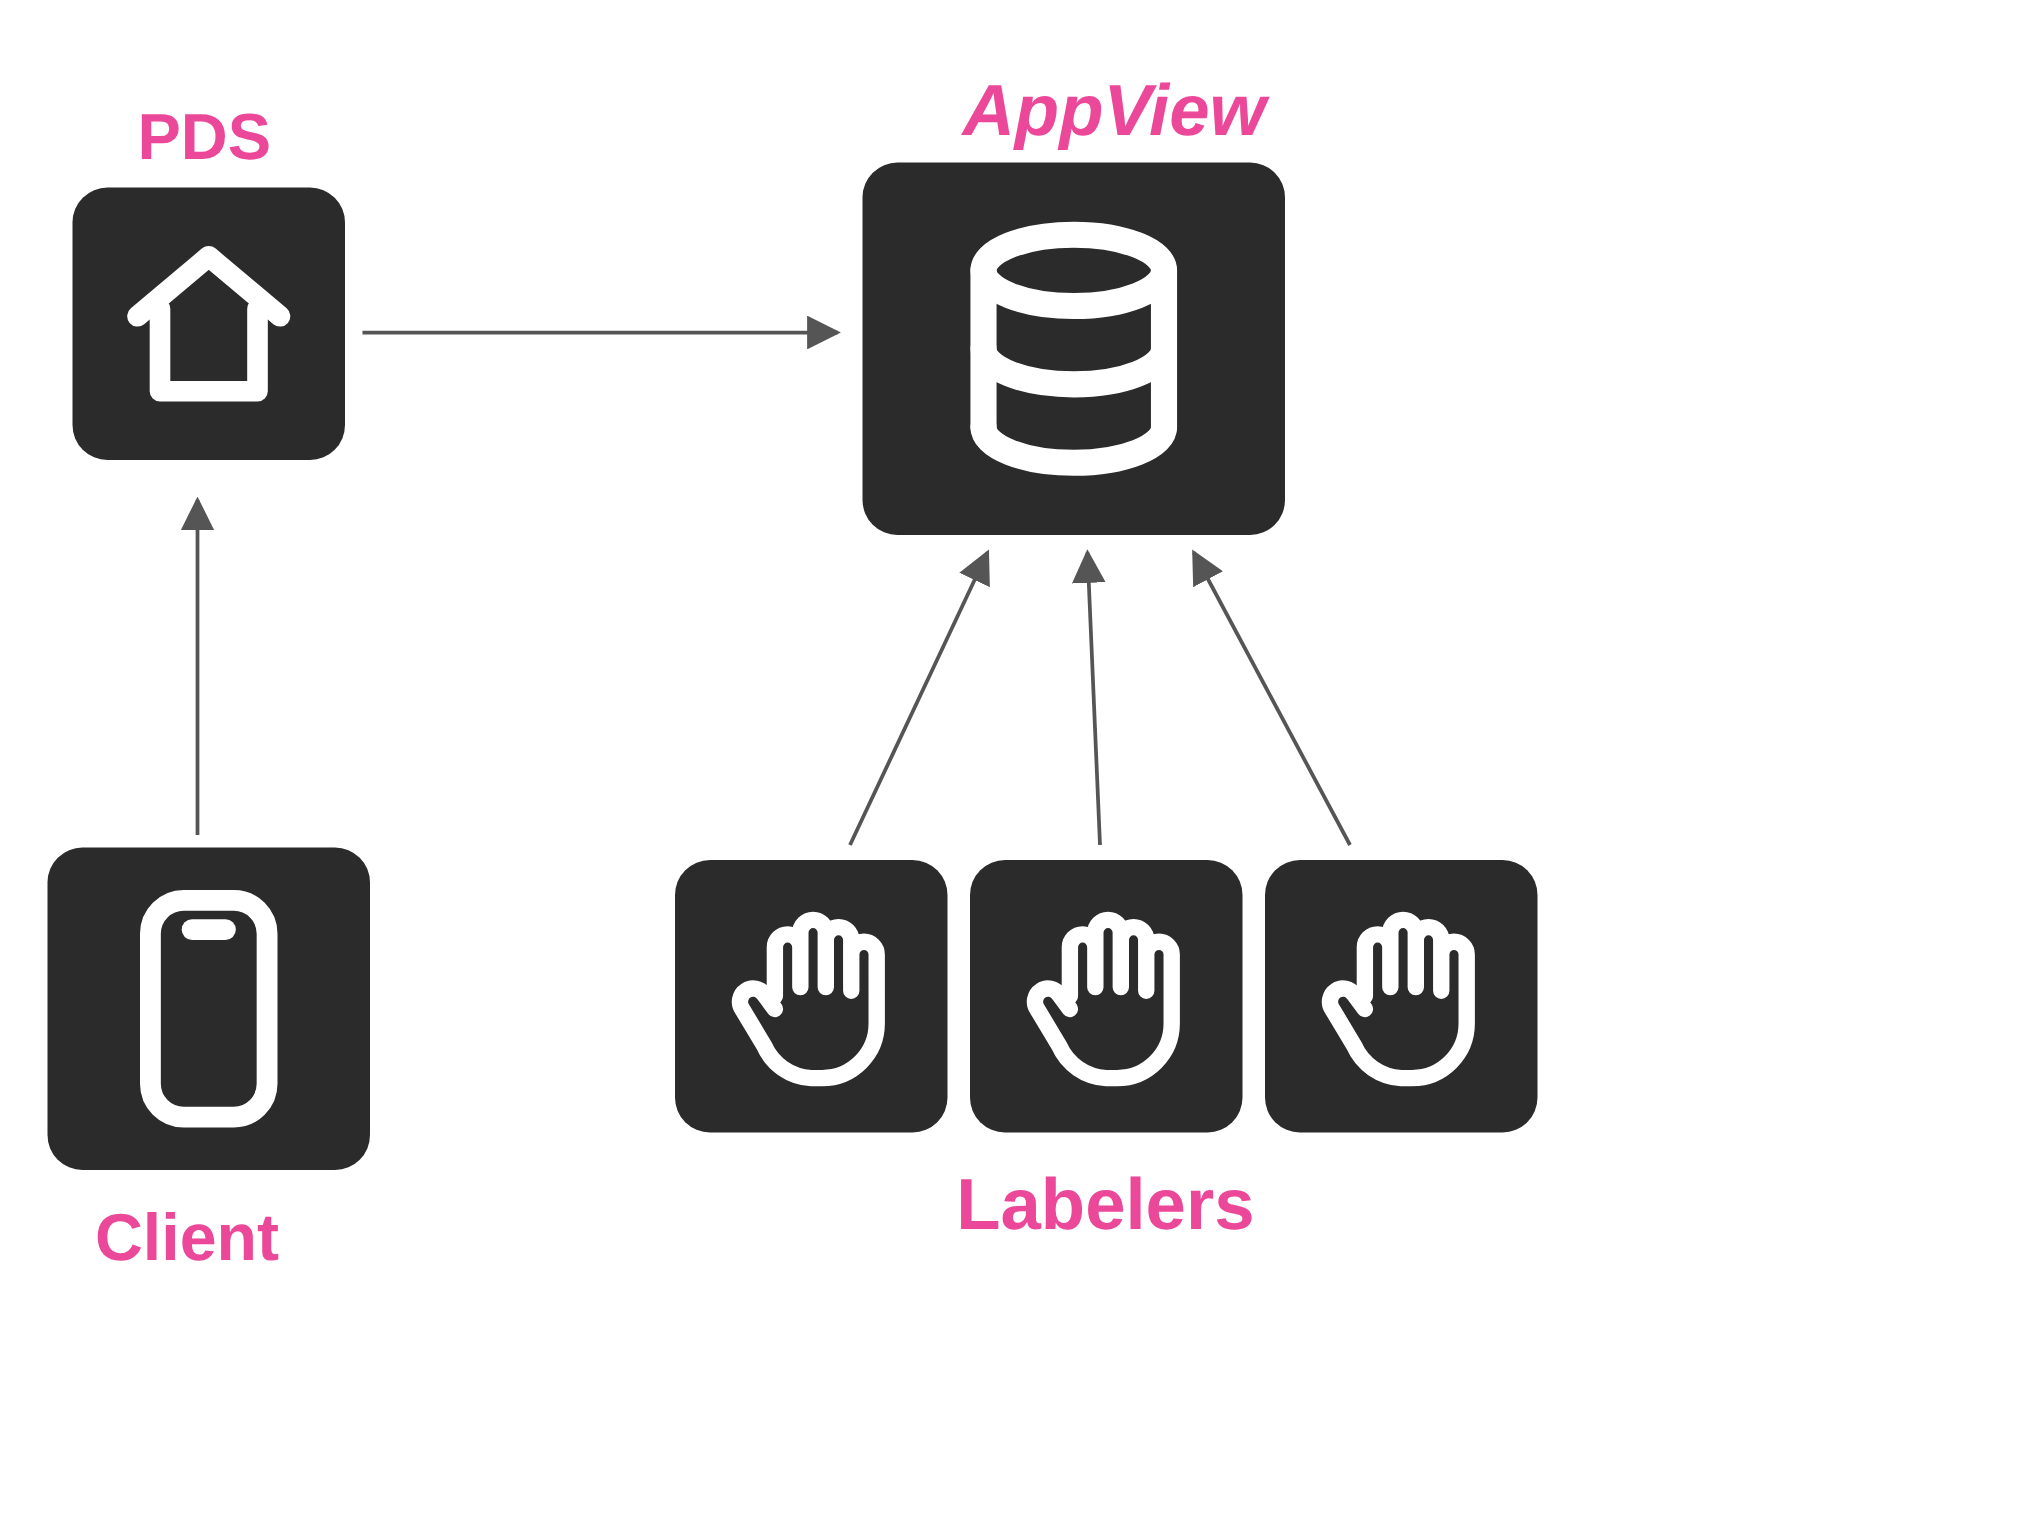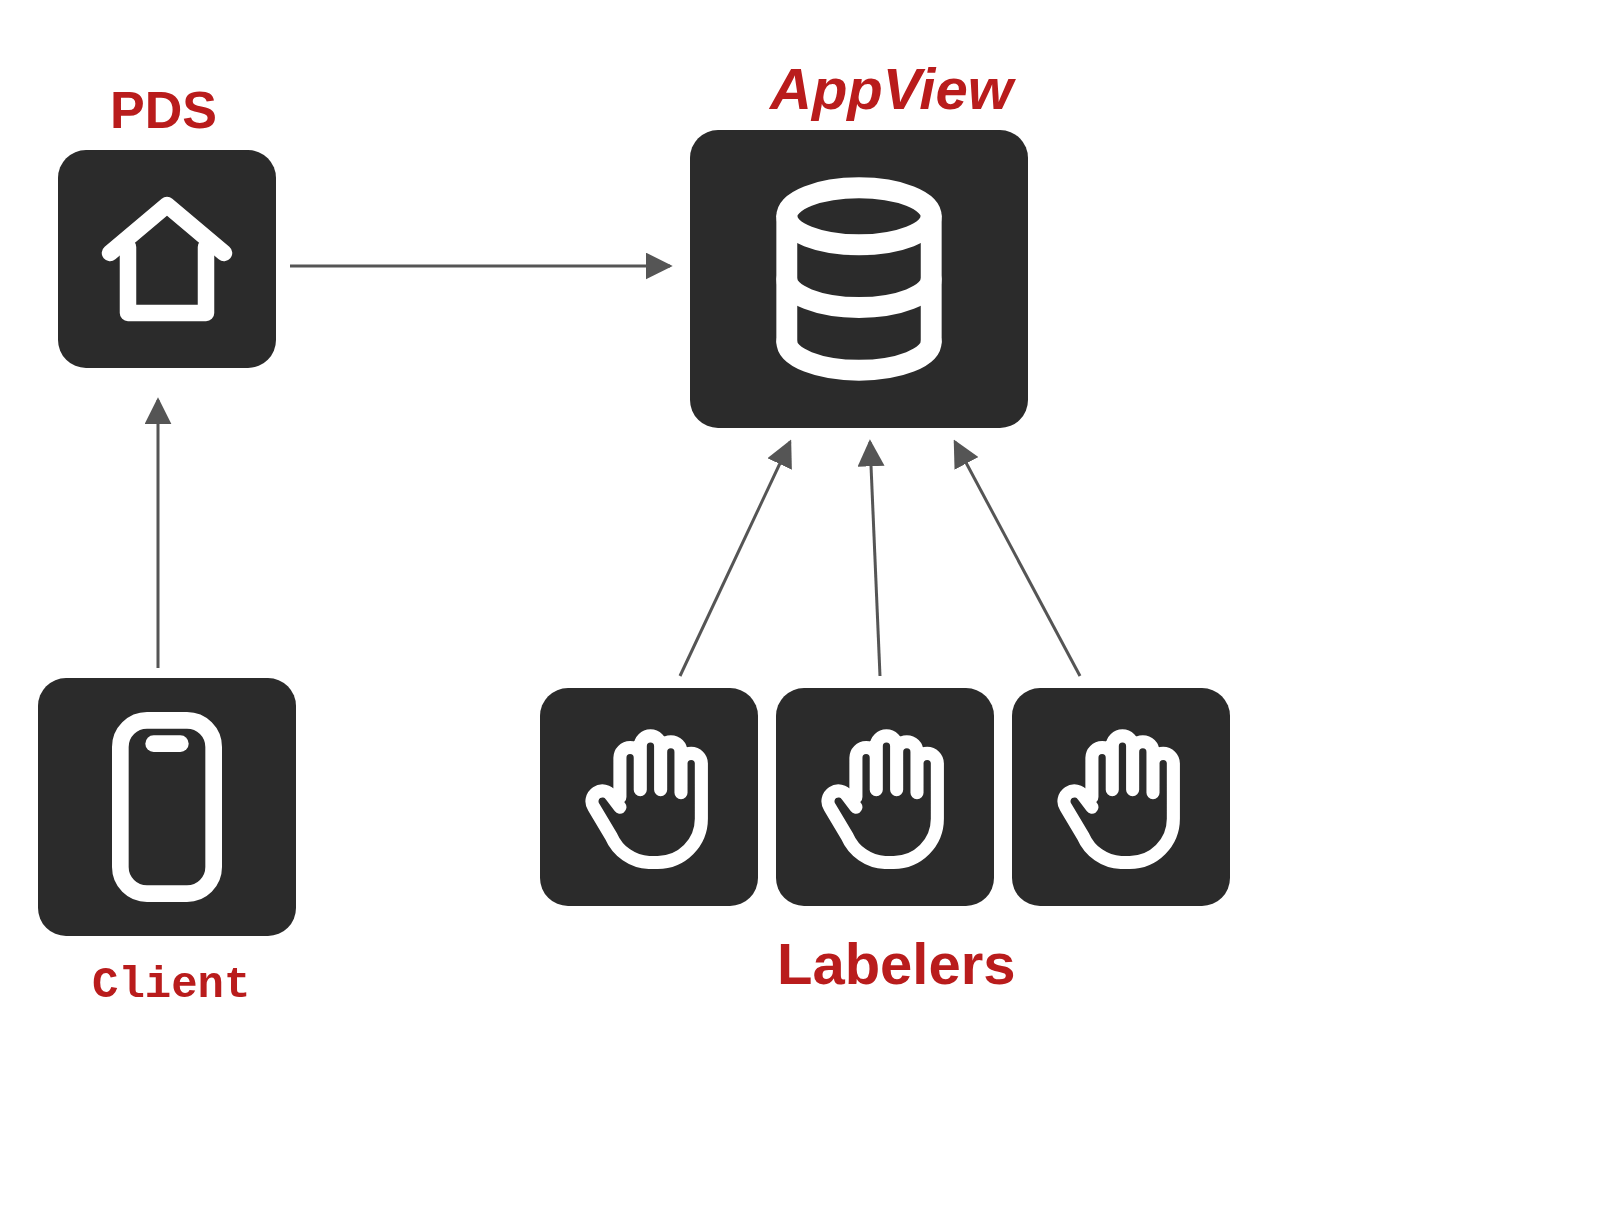--- a/index.html
+++ b/index.html
@@ -10,21 +10,21 @@
     body {
       width: 1620px;
       height: 1232px;
       background: #ffffff;
       font-family: Helvetica, Arial, sans-serif;
       position: relative;
     }
     .label {
       position: absolute;
       font-weight: 700;
-      color: #b91c1c;
+      color: #ec4899;
       white-space: nowrap;
     }
     .box {
       position: absolute;
       background: #2b2b2b;
       border-radius: 28px;
       display: flex;
       align-items: center;
       justify-content: center;
     }
@@ -63,21 +63,21 @@
 </div>
 
 <div class="box" style="left:38px; top:678px; width:258px; height:258px;">
   <span>
     <svg width="170" height="200" viewBox="0 0 100 120" fill="none" stroke="#ffffff" stroke-width="10" stroke-linecap="round" stroke-linejoin="round">
       <rect x="22" y="8" width="56" height="104" rx="16"></rect>
       <line x1="42" y1="22" x2="58" y2="22"></line>
     </svg>
   </span>
 </div>
-<div class="label" style="left:92px; top:960px; font-size:44px;font-family:Liberation Mono, monospace;">Client</div>
+<div class="label" style="left:76px; top:960px; font-size:53px;">Client</div>
 
 <div class="box" style="left:540px; top:688px; width:218px; height:218px;">
   <span>
     <svg width="150" height="160" viewBox="0 0 100 110" fill="none" stroke="#ffffff" stroke-width="9" stroke-linecap="round" stroke-linejoin="round">
       <path d="M30 55 L30 28 A7 7 0 0 1 44 28 L44 50 M44 50 L44 20 A7 7 0 0 1 58 20 L58 50 M58 50 L58 24 A7 7 0 0 1 72 24 L72 52 M72 52 L72 32 A7 7 0 0 1 86 32 L86 70 A30 30 0 0 1 56 100 L50 100 A30 30 0 0 1 24 82 L12 62 A7 7 0 0 1 24 54 L30 62"></path>
     </svg>
   </span>
 </div>
 <div class="box" style="left:776px; top:688px; width:218px; height:218px;">
   <span>
@@ -86,21 +86,21 @@
     </svg>
   </span>
 </div>
 <div class="box" style="left:1012px; top:688px; width:218px; height:218px;">
   <span>
     <svg width="150" height="160" viewBox="0 0 100 110" fill="none" stroke="#ffffff" stroke-width="9" stroke-linecap="round" stroke-linejoin="round">
       <path d="M30 55 L30 28 A7 7 0 0 1 44 28 L44 50 M44 50 L44 20 A7 7 0 0 1 58 20 L58 50 M58 50 L58 24 A7 7 0 0 1 72 24 L72 52 M72 52 L72 32 A7 7 0 0 1 86 32 L86 70 A30 30 0 0 1 56 100 L50 100 A30 30 0 0 1 24 82 L12 62 A7 7 0 0 1 24 54 L30 62"></path>
     </svg>
   </span>
 </div>
-<div class="label" style="left:765px; top:930px; font-size:58px;margin-left:12px;">Labelers</div>
+<div class="label" style="left:765px; top:930px; font-size:58px;">Labelers</div>
 
 <svg class="arrow" style="left:0; top:0;" width="1620" height="1232">
   <defs>
     <marker id="ah1" viewBox="0 0 10 10" refX="9" refY="5" markerWidth="9" markerHeight="9" orient="auto-start-reverse">
       <path d="M0 0 L10 5 L0 10 z" fill="#555555"></path>
     </marker>
   </defs>
   <line x1="158" y1="668" x2="158" y2="400" stroke="#555555" stroke-width="3" marker-end="url(#ah1)"></line>
 </svg>
 

